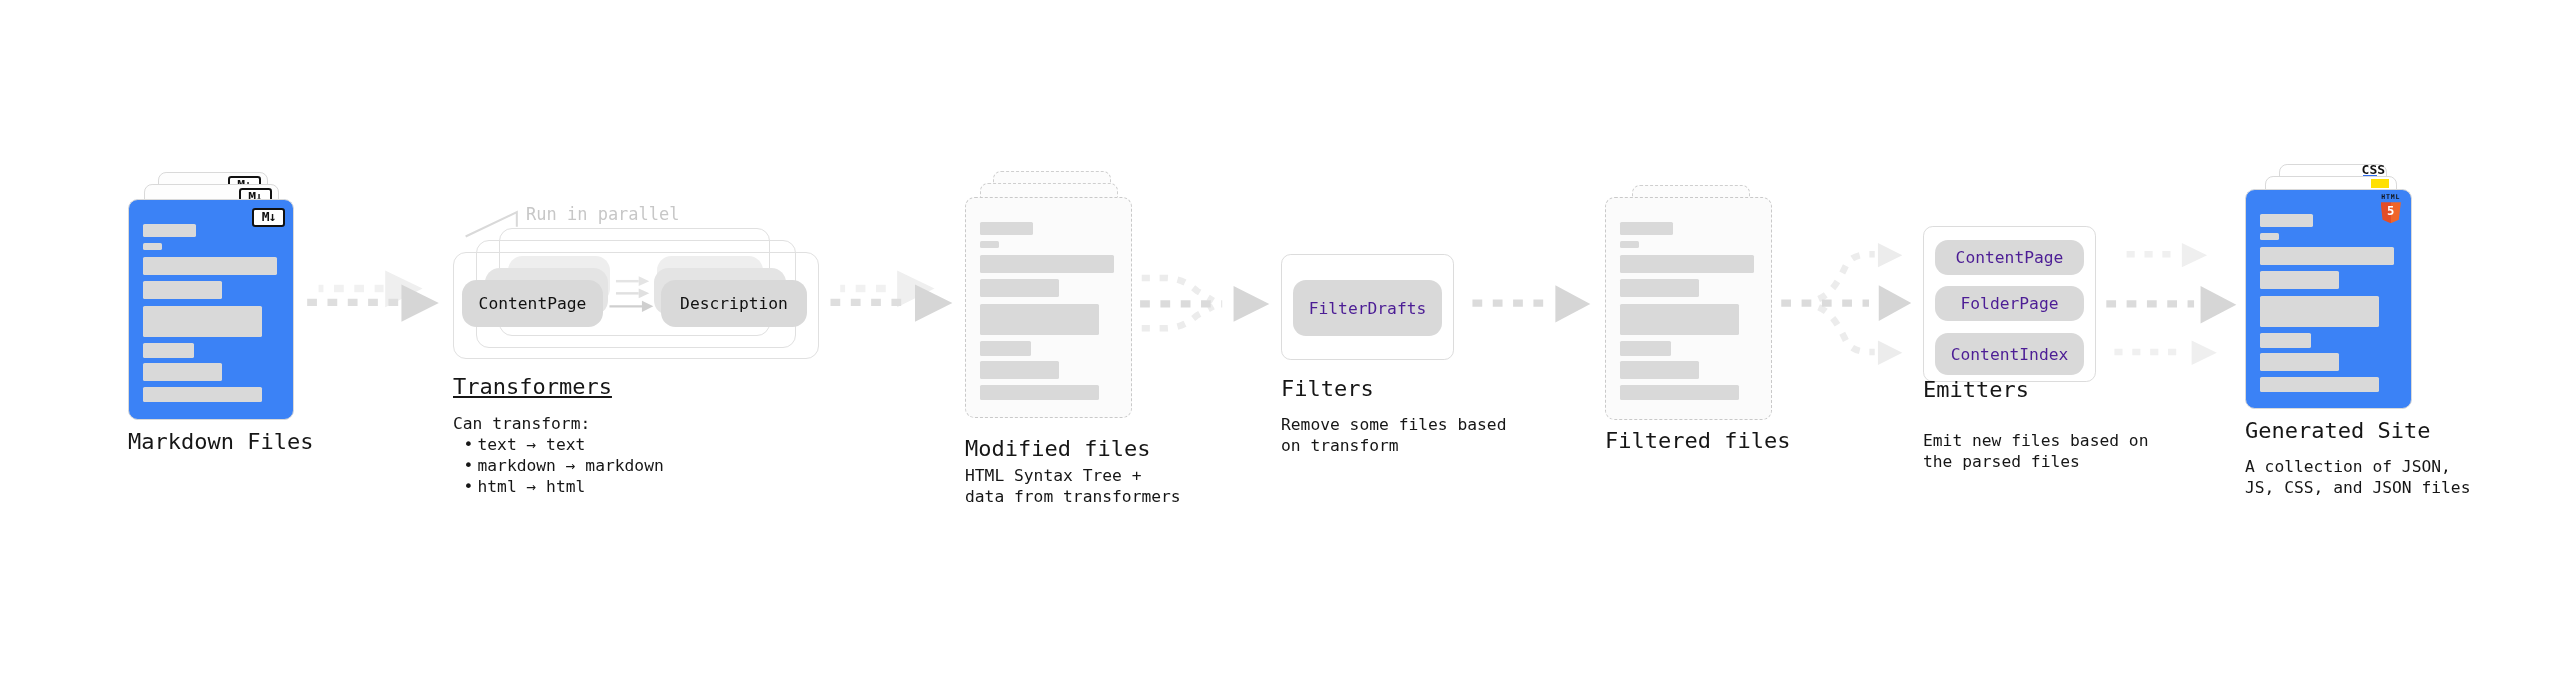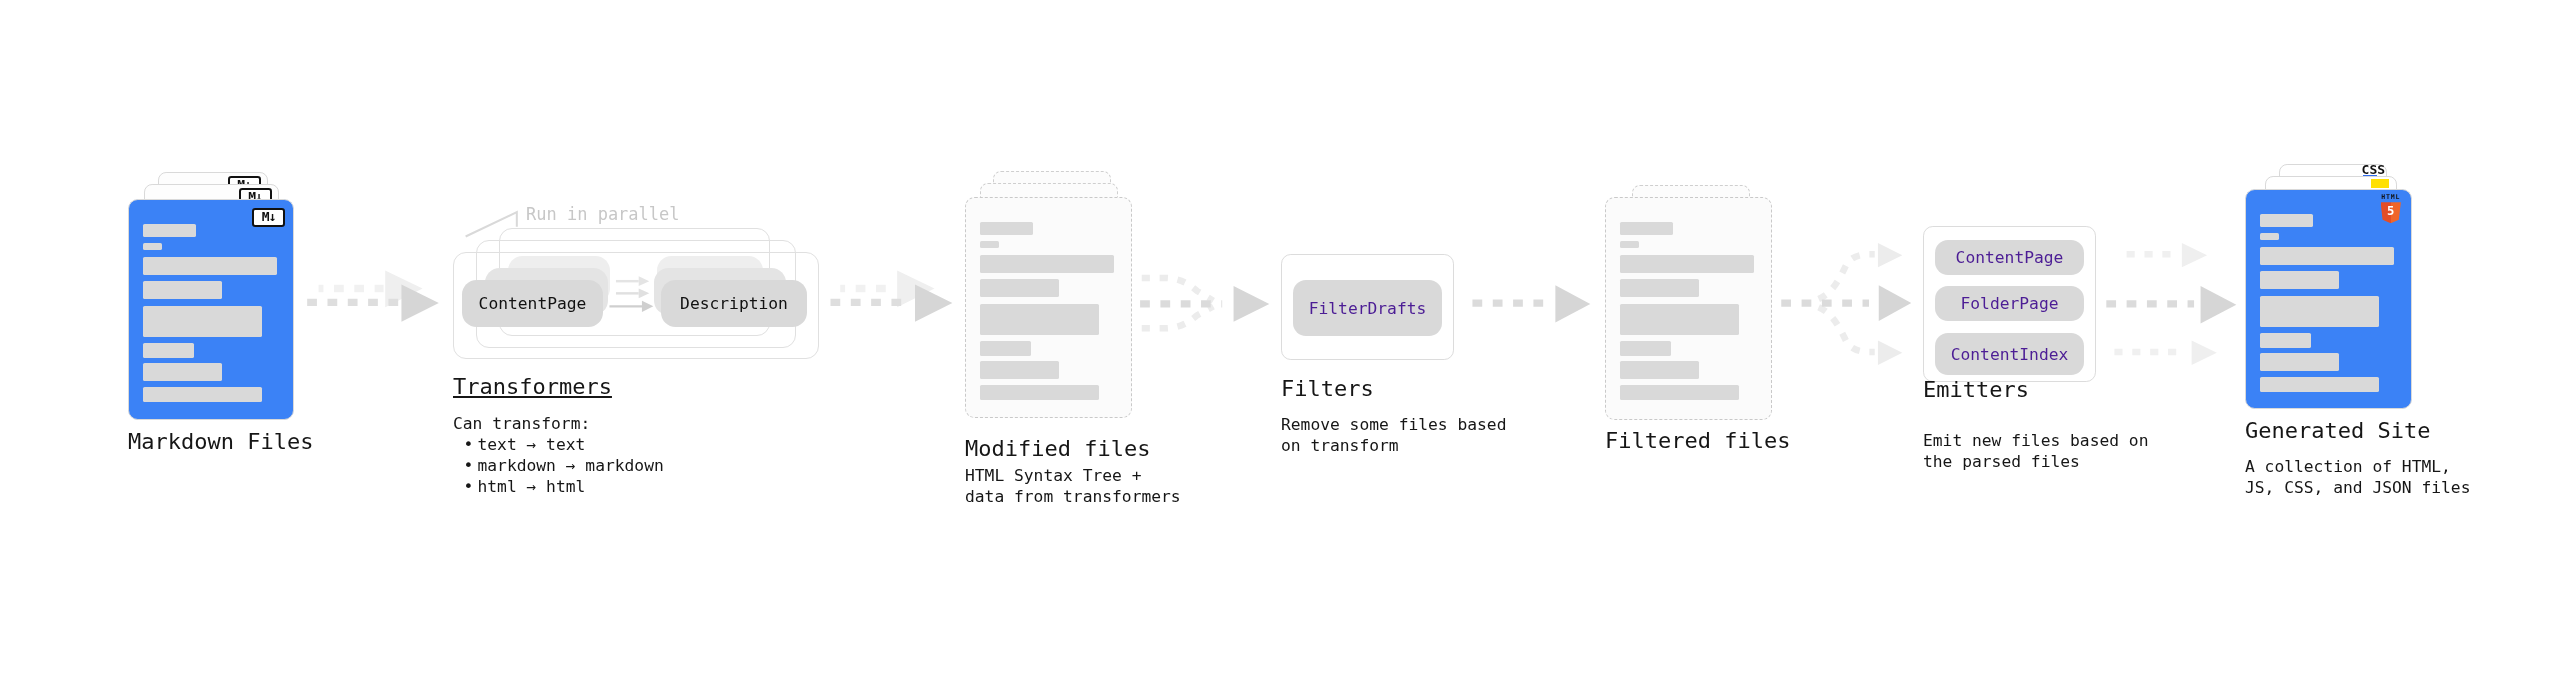--- a/index.html
+++ b/index.html
@@ -278,19 +278,19 @@
         <div class="bar" style="top: 43px; width: 18.7px; height: 6.5px;"></div>
         <div class="bar" style="top: 57px; width: 134px; height: 18px;"></div>
         <div class="bar" style="top: 81px; width: 79px; height: 18px;"></div>
         <div class="bar" style="top: 106px; width: 119px; height: 31px;"></div>
         <div class="bar" style="top: 143px; width: 51px; height: 14.6px;"></div>
         <div class="bar" style="top: 163px; width: 79px; height: 18px;"></div>
         <div class="bar" style="top: 187px; width: 119px; height: 15.4px;"></div>
       </div>
     <div class="stage-label" style="left:2245px; top:417px;">Generated Site</div>
     <div class="stage-desc" style="left:2245px; top:456px;">
-      <div>A collection of HTML,</div>
+      <div>A collection of JSON,</div>
       <div>JS, CSS, and JSON files</div>
     </div>
   </div>
 
 </div>
 
 
 </body></html>

